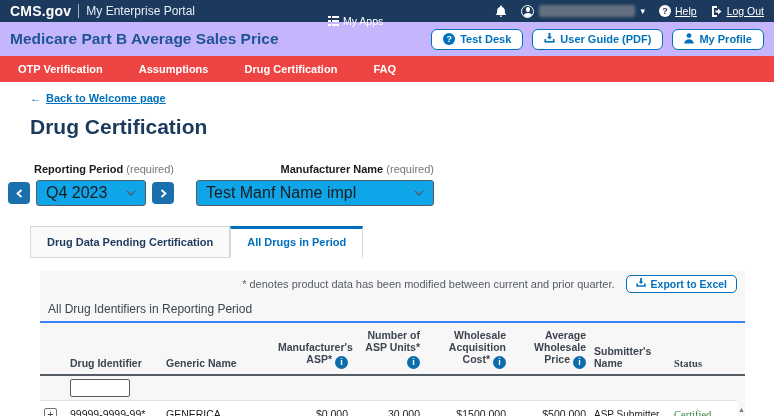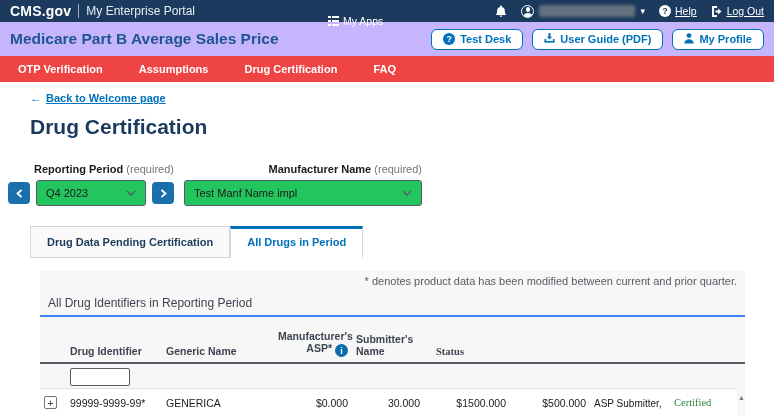--- a/index.html
+++ b/index.html
@@ -59,27 +59,27 @@
   
   .form-row { margin-top:24px; margin-left:-22px; display:flex; align-items:flex-start; }
   .fgroup { display:flex; flex-direction:column;align-items:flex-end; }
   .flabel { font-size:11px; color:#1b1b1b; margin-bottom:5px; }
   .flabel b { font-weight:bold; }
   .flabel .req { color:#71767a; font-weight:normal; }
   .ctrl-row { display:flex; align-items:center; }
   .step-btn { width:22px; height:22px; background:#1a6fad; border:none; border-radius:4px;
     color:#fff; display:inline-flex; align-items:center; justify-content:center;
     cursor:pointer; flex:none; }
-  .select { height:26px; border:1px solid #565c65; border-radius:3px; background:#22c55e;
-    display:flex; align-items:center; padding:0 9px; font-size:11px; color:#1b1b1b;
+  .select { height:26px; border:1px solid #565c65; border-radius:3px; background:#0ea5e9;
+    display:flex; align-items:center; padding:0 9px; font-size:16px; color:#1b1b1b;
     cursor:pointer; justify-content:space-between; }
   .sel-period { width:110px; margin:0 6px; }
   .sel-manf { width:238px; }
   .chev svg { display:block; }
-  .fgroup.manf { margin-left:10px; }
+  .fgroup.manf { margin-left:22px; }
   .fgroup.manf .flabel { margin-left:0; }
   .fgroup.period .flabel { margin-left:24px; }
 
   
   .tabs { margin-top:20px; display:flex; align-items:flex-end; }
   .tab { font-size:11px; font-weight:bold; padding:9px 16px; cursor:pointer; }
   .tab.inactive { background:#fafafa; border:1px solid #d6d7d9; color:#1b3a5d; }
   .tab.active { background:#fff; border-top:3px solid #0071bc; border-left:1px solid #d6d7d9;
     border-right:1px solid #d6d7d9; border-bottom:1px solid #fff; color:#0071bc;
     padding-top:7px; }
@@ -270,29 +270,45 @@
   
   <div class="tabs">
     <div class="tab inactive">Drug Data Pending Certification</div>
     <div class="tab active">All Drugs in Period</div>
   </div>
 
   
   <div class="panel">
     <div class="note-row">
       <span class="note">* denotes product data has been modified between current and prior quarter.</span>
+      <button class="btn-outline btn-export">
+        <span>
+          <svg width="10" height="10" viewBox="0 0 11 11">
+              <g fill="#0071bc">
+                <path d="M5.5 6.5 2.8 3.8h1.7V0h2v3.8h1.7z"></path>
+                <rect x="0.5" y="8" width="10" height="1.6"></rect>
+                <rect x="0.5" y="6" width="1.6" height="3"></rect>
+                <rect x="8.9" y="6" width="1.6" height="3"></rect>
+              </g>
+            </svg>
+        </span>
+        <span>Export to Excel</span>
+      </button>
     </div>
 
     <div class="table-title">All Drug Identifiers in Reporting Period</div>
 
     <div class="thead">
       <span class="cell c-expand"></span>
       <span class="cell c-id">Drug Identifier</span>
       <span class="cell c-gen">Generic Name</span>
       <span class="cell c-asp"><span>Manufacturer's ASP*</span><span class="info-icon">i</span></span>
+      <span class="cell c-units"><span>Number of ASP Units*</span><span class="info-icon">i</span></span>
+      <span class="cell c-wac"><span>Wholesale Acquisition Cost*</span><span class="info-icon">i</span></span>
+      <span class="cell c-awp"><span>Average Wholesale Price</span><span class="info-icon">i</span></span>
       <span class="cell c-sub">Submitter's Name</span>
       <span class="cell c-status">Status</span>
     </div>
 
     <div class="tbody">
 
       <div class="filter-row">
         <span class="cell c-expand"></span>
         <span class="cell c-id">
           <input class="filter-input" type="text" style="">

